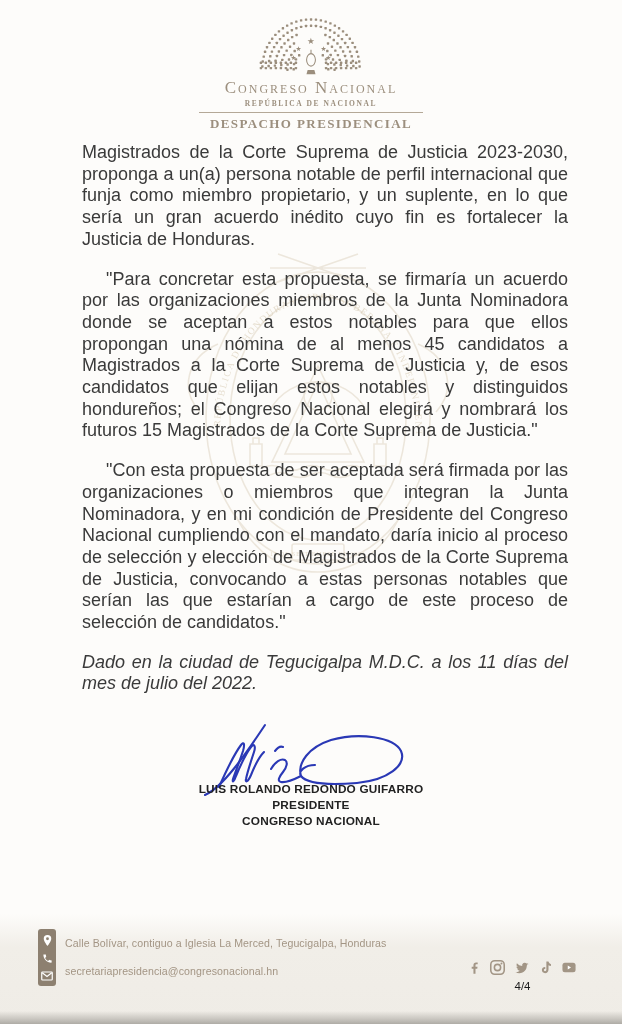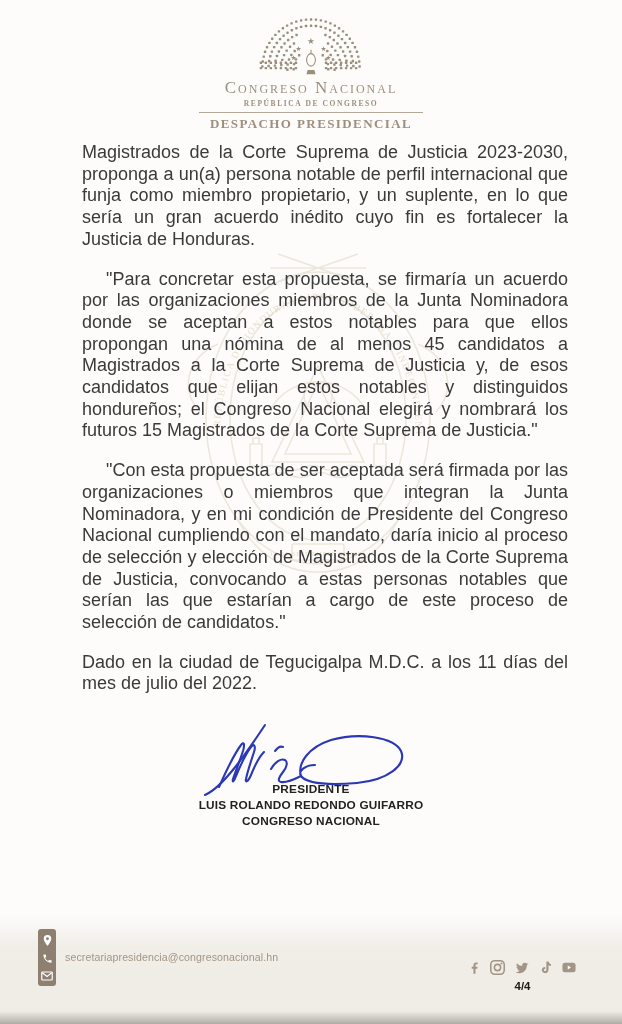--- a/index.html
+++ b/index.html
@@ -24,21 +24,21 @@
     font-family:"Liberation Serif",serif;font-size:13px;font-weight:bold;
     letter-spacing:1.4px;color:#9c8f7e;
   }
   
   .watermark{position:absolute;left:158px;top:248px;z-index:0;pointer-events:none;}
   
   .doc-body{position:relative;z-index:1;margin:10px 54px 0 82px;
     font-size:18px;line-height:21.7px;text-align:justify;}
   .doc-body p{margin:0 0 18px 0;}
   .doc-body p.indent{text-indent:24px;}
-  .dateline{margin-top:4px;}
+  .dateline{margin-top:4px;font-style:italic;}
   
   .sig-block{position:relative;z-index:2;text-align:center;margin-top:2px;}
   .sig-img{display:block;margin:0 auto -18px auto;}
   .sig-name{font-size:11.8px;font-weight:bold;color:#222;line-height:16px;letter-spacing:.2px;}
   
   .footer-band{
     position:absolute;left:0;bottom:0;width:622px;height:110px;
     background:linear-gradient(#fdfcfa,#f1eee8 30%,#efece6);z-index:1;
   }
   .contact{position:absolute;left:38px;bottom:38px;display:flex;z-index:2;}
@@ -48,21 +48,21 @@
     padding:2px 0;box-sizing:border-box;
   }
   .icon-bar svg{display:block;}
   .contact-lines{margin-left:9px;display:flex;flex-direction:column;justify-content:space-around;}
   .contact-lines div{
     font-size:10.6px;color:#a39584;font-weight:500;line-height:19px;letter-spacing:.1px;
   }
   .social-area{position:absolute;right:44px;bottom:32px;text-align:center;z-index:2;}
   .social-row{display:flex;gap:7px;align-items:center;}
   .social-row svg{display:block;}
-  .page-num{font-size:11.5px;font-weight:bold;color:#1a1a1a;margin-top:4px;}
+  .page-num{font-size:11.5px;font-weight:normal;color:#1a1a1a;margin-top:4px;}
   .bottom-shade{
     position:absolute;left:0;bottom:0;width:622px;height:13px;z-index:3;
     background:linear-gradient(rgba(189,186,180,0),#bdbab4 80%,#aeaba5);
   }
 </style>
 </head>
 <body>
 
 <div class="page">
 
@@ -246,21 +246,21 @@
         <text x="37" y="54" font-size="7">★</text>
         <text x="73" y="54" font-size="7">★</text>
       </g>
       <g stroke="#9b8e7d" fill="none" stroke-width="1.1">
         <line x1="55" y1="43" x2="55" y2="47"></line>
         <ellipse cx="55" cy="53.5" rx="4.6" ry="6.5"></ellipse>
         <path d="M51.5,64 h7 l1.2,4.5 h-9.4 z" fill="#9b8e7d" stroke="none"></path>
       </g>
     </svg>
     <div class="org-name">Congreso Nacional</div>
-    <div class="org-sub">REPÚBLICA DE CONGRESO</div>
+    <div class="org-sub">REPÚBLICA DE NACIONAL</div>
     <div class="head-rule"></div>
     <div class="dept">DESPACHO PRESIDENCIAL</div>
   </div>
 
   <div class="doc-body">
     <p>Magistrados de la Corte Suprema de Justicia 2023-2030, proponga a un(a) persona notable de perfil internacional que funja como miembro propietario, y un suplente, en lo que sería un gran acuerdo inédito cuyo fin es fortalecer la Justicia de Honduras.</p>
     <p class="indent">"Para concretar esta propuesta, se firmaría un acuerdo por las organizaciones miembros de la Junta Nominadora donde se aceptan a estos notables para que ellos propongan una nómina de al menos 45 candidatos a Magistrados a la Corte Suprema de Justicia y, de esos candidatos que elijan estos notables y distinguidos hondureños; el Congreso Nacional elegirá y nombrará los futuros 15 Magistrados de la Corte Suprema de Justicia."</p>
     <p class="indent">"Con esta propuesta de ser aceptada será firmada por las organizaciones o miembros que integran la Junta Nominadora, y en mi condición de Presidente del Congreso Nacional cumpliendo con el mandato, daría inicio al proceso de selección y elección de Magistrados de la Corte Suprema de Justicia, convocando a estas personas notables que serían las que estarían a cargo de este proceso de selección de candidatos."</p>
     <p class="dateline">Dado en la ciudad de Tegucigalpa M.D.C. a los 11 días del mes de julio del 2022.</p>
   </div>
@@ -268,41 +268,42 @@
   <div class="sig-block">
     <svg class="sig-img" width="232" height="86" viewBox="0 0 232 86">
       <g stroke="#2a38b5" stroke-width="2.1" fill="none" stroke-linecap="round" stroke-linejoin="round">
         <path d="M10,82 C28,74 50,42 70,12"></path>
         <path d="M24,74 C32,56 40,40 46,32 C49,28 50,31 48,38 C44,50 40,60 38,66 C37,70 39,69 41,63 C46,51 52,39 56,34 C59,30 61,33 59,39 C55,51 52,61 51,66 C50,70 53,69 56,62 C60,52 65,43 69,39"></path>
         <path d="M80,38 C83,34 86,33 88,34"></path>
         <path d="M76,56 C80,49 86,45 90,47 C93,49 92,54 88,59 C84,64 82,68 86,69 C91,70 98,67 106,63"></path>
         <path d="M106,63 C102,50 114,34 136,27 C164,19 199,24 206,38 C212,52 193,67 162,70 C136,72 112,71 106,63 C103,58 110,52 120,52"></path>
       </g>
     </svg>
+    <div class="sig-name">LUIS ROLANDO REDONDO GUIFARRO</div>
     <div class="sig-name">PRESIDENTE</div>
-    <div class="sig-name">LUIS ROLANDO REDONDO GUIFARRO</div>
     <div class="sig-name">CONGRESO NACIONAL</div>
   </div>
 
   <div class="footer-band"></div>
 
   <div class="contact">
     <div class="icon-bar">
       <svg width="11" height="13" viewBox="0 0 24 26">
         <path d="M12 1a8.2 8.2 0 0 0-8.2 8.2C3.8 15 12 25 12 25s8.2-10 8.2-15.8A8.2 8.2 0 0 0 12 1zm0 11.3a3.1 3.1 0 1 1 0-6.2 3.1 3.1 0 0 1 0 6.2z" fill="#fff"></path>
       </svg>
       <svg width="11" height="11" viewBox="0 0 24 24">
         <path d="M6.6 10.8a15.5 15.5 0 0 0 6.6 6.6l2.2-2.2c.3-.3.7-.4 1-.2 1.1.4 2.3.6 3.6.6.6 0 1 .4 1 1V20c0 .6-.4 1-1 1C10.6 21 3 13.4 3 4c0-.6.4-1 1-1h3.5c.6 0 1 .4 1 1 0 1.2.2 2.4.6 3.6.1.3 0 .7-.2 1l-2.3 2.2z" fill="#fff"></path>
       </svg>
       <svg width="12" height="10" viewBox="0 0 24 20">
         <rect x="1.5" y="2" width="21" height="16" rx="1.5" fill="none" stroke="#fff" stroke-width="2.4"></rect>
         <path d="M2.5 3.5 L12 11 L21.5 3.5" fill="none" stroke="#fff" stroke-width="2.4"></path>
       </svg>
     </div>
     <div class="contact-lines">
+      <div>Calle Bolívar, contiguo a Iglesia La Merced,  Tegucigalpa, Honduras</div>
       <div>secretariapresidencia@congresonacional.hn</div>
     </div>
   </div>
 
   <div class="social-area">
     <div class="social-row">
       <svg width="15" height="17" viewBox="0 0 24 24">
         <path d="M13.6 22v-8.2h2.8l.4-3.2h-3.2V8.5c0-.9.3-1.6 1.7-1.6h1.8V4.1c-.3 0-1.4-.1-2.6-.1-2.5 0-4.2 1.5-4.2 4.3v2.3H7.5v3.2h2.8V22h3.3z" fill="#a29585"></path>
       </svg>
       <svg width="17" height="17" viewBox="0 0 24 24">

